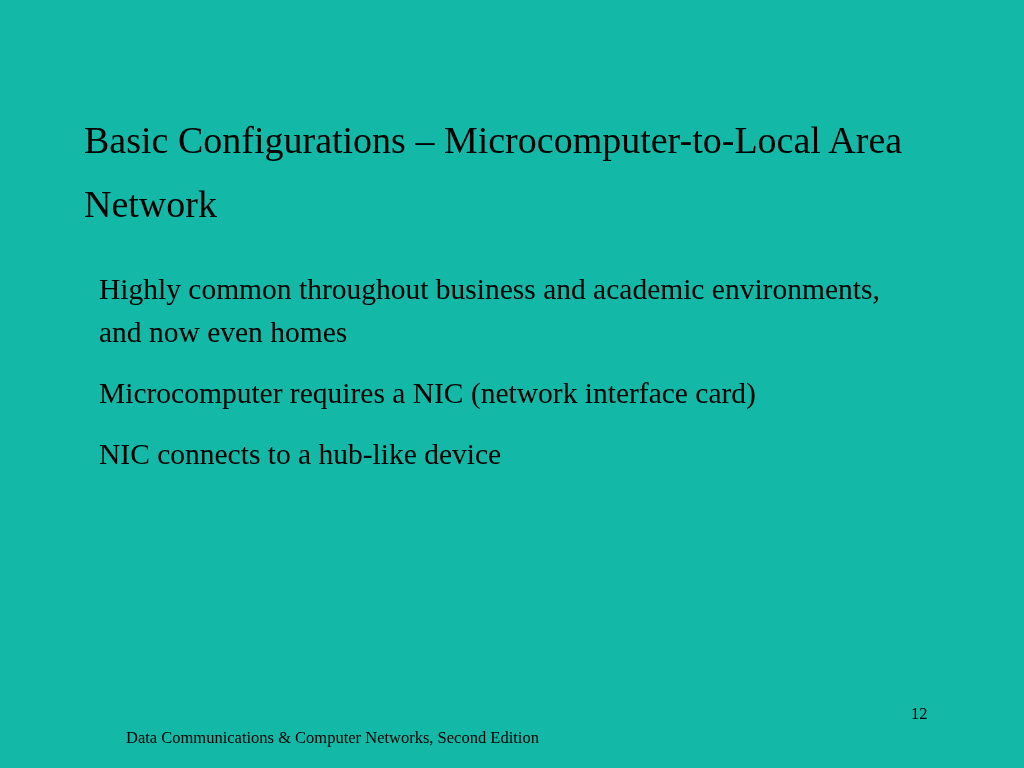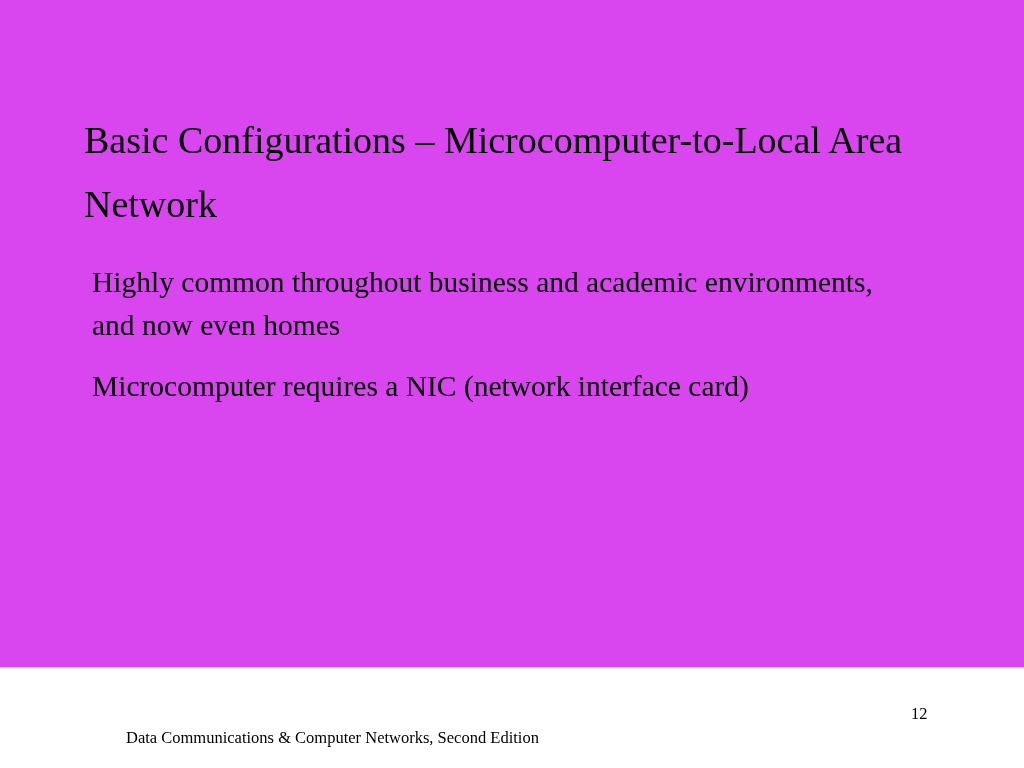--- a/index.html
+++ b/index.html
@@ -11,22 +11,22 @@
     height: 768px;
     background: #ffffff;
     font-family: "Liberation Serif", "DejaVu Serif", serif;
     color: #000000;
     overflow: hidden;
   }
 
   .slide {
     position: relative;
     width: 1024px;
-    height: 667px;
-    background: #d946ef;
+    height: 768px;
+    background: #14b8a6;
     box-sizing: border-box;
   }
 
   
   .slide-title {
     position: absolute;
     left: 84px;
     top: 108px;
     width: 840px;
     font-size: 38px;
@@ -55,21 +55,21 @@
     text-align: left;
     list-style: none;
     white-space: pre-wrap;
   }
 
   .bullet-item:last-child {
     margin-bottom: 0;
   }
 
   .bullet-list {
-    margin: 8px;
+    margin: 15px;
     padding: 0;
     list-style: none;
   }
 
   
   .footer {
     position: absolute;
     left: 0;
     top: 703px;
     width: 1024px;
@@ -101,20 +101,21 @@
 <body>
 
 <div class="slide">
 
   <h1 class="slide-title">Basic Configurations – Microcomputer-to-Local Area Network</h1>
 
   <div class="body-block">
     <ul class="bullet-list">
       <li class="bullet-item">Highly common throughout business and academic environments, and now even homes</li>
       <li class="bullet-item">Microcomputer requires a NIC (network interface card)</li>
+      <li class="bullet-item">NIC connects to a hub-like device</li>
     </ul>
   </div>
 
   <div class="footer">
     <div class="footer-text">Data Communications &amp; Computer Networks, Second Edition</div>
     <div class="footer-page-number">12</div>
   </div>
 
 </div>
 

